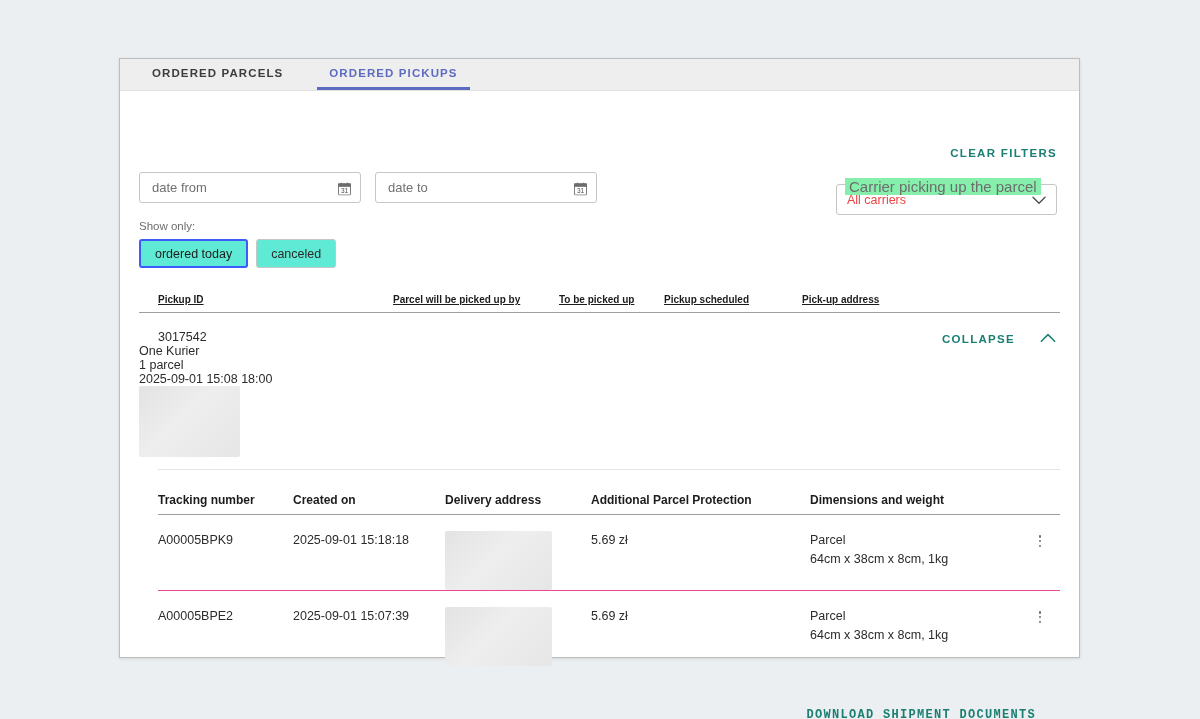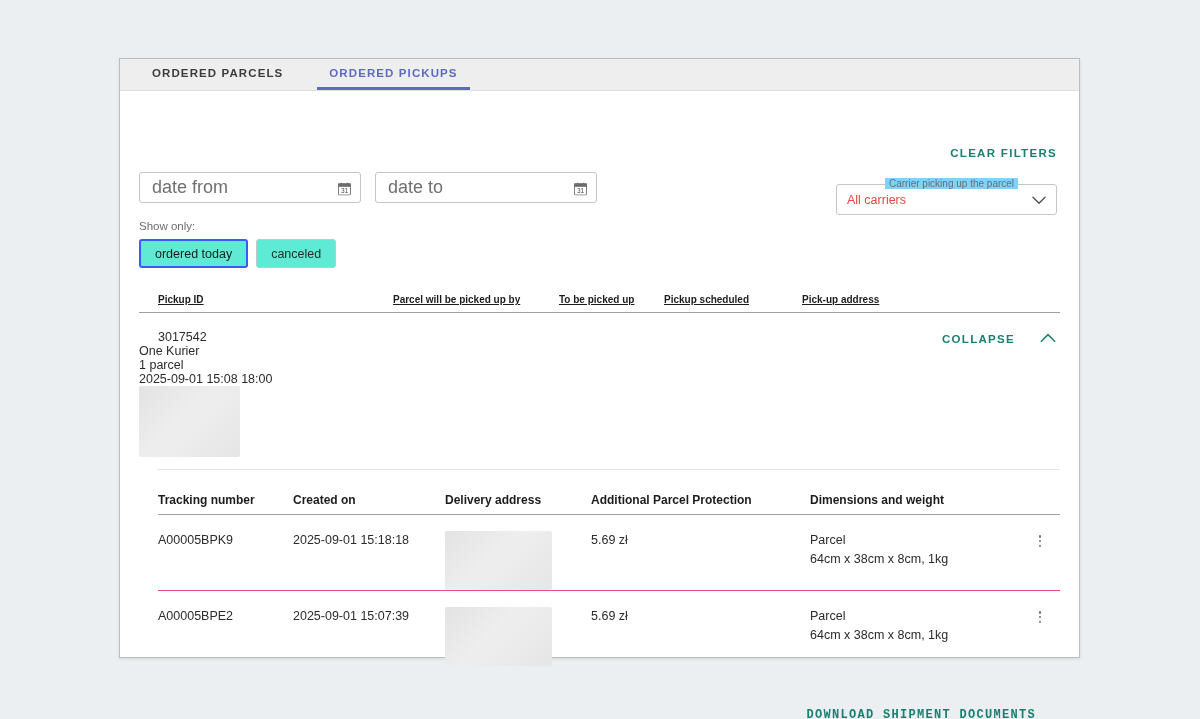--- a/index.html
+++ b/index.html
@@ -88,21 +88,21 @@
     width: 222px; height: 31px;
     border: 1px solid #c6c6c6;
     border-radius: 3px;
     background: #fff;
     display: flex;
     align-items: center;
     padding: 0 10px;
   }
   .date-input input {
     border: none; outline: none;
-    font-size: 18px;
+    font-size: 13px;
     color: #5a5a5a;
     width: 100%;
     background: transparent;
     font-family: "Liberation Sans", sans-serif;
   }
   .date-input input::placeholder { color: #707070; opacity: 1; }
   .cal-icon {
     position: absolute; right: 9px; top: 50%;
     transform: translateY(-50%);
     width: 13px; height: 13px;
@@ -121,26 +121,25 @@
     border: 1px solid #c6c6c6;
     border-radius: 3px;
     background: #fff;
     display: flex; align-items: center;
     padding: 0 10px;
     cursor: pointer;
   }
   .carrier-legend {
     position: absolute;
     top: -7px; left: 8px;
-    background: #7dd3fc;
+    background: #86efac;
     padding: 0 4px;
-    font-size: 10px;
+    font-size: 15px;
     color: #6d6d6d;
     white-space: nowrap;
-    margin-left: 40px;
   }
   .carrier-value {
     font-size: 12.5px;
     color: #ef4444;
   }
   .chev-sm {
     position: absolute; right: 10px; top: 50%;
     transform: translateY(-50%);
   }
 

